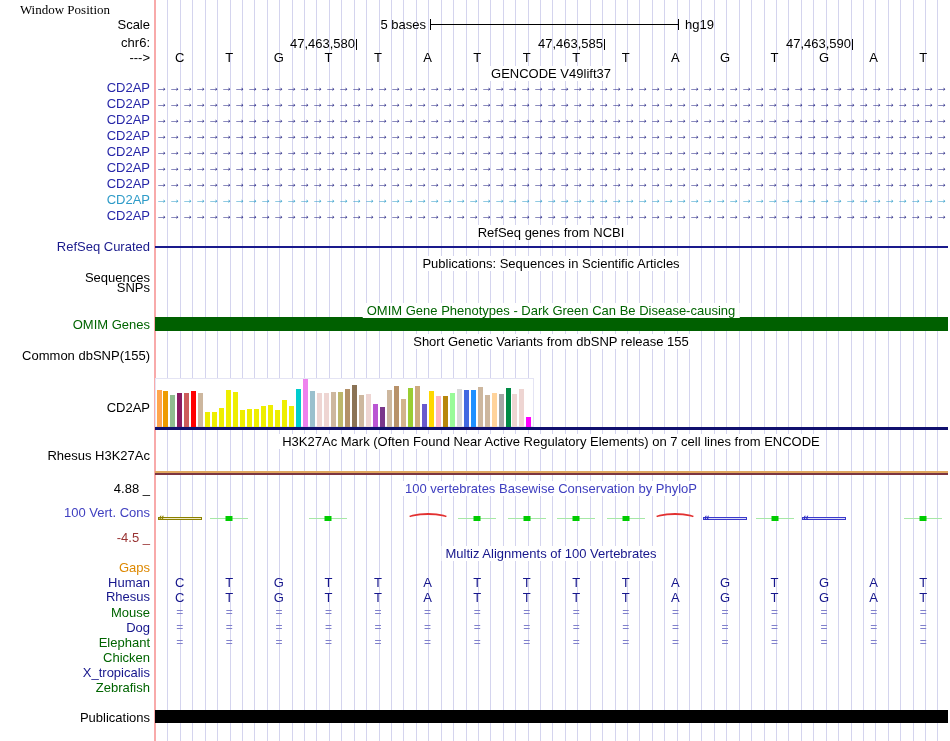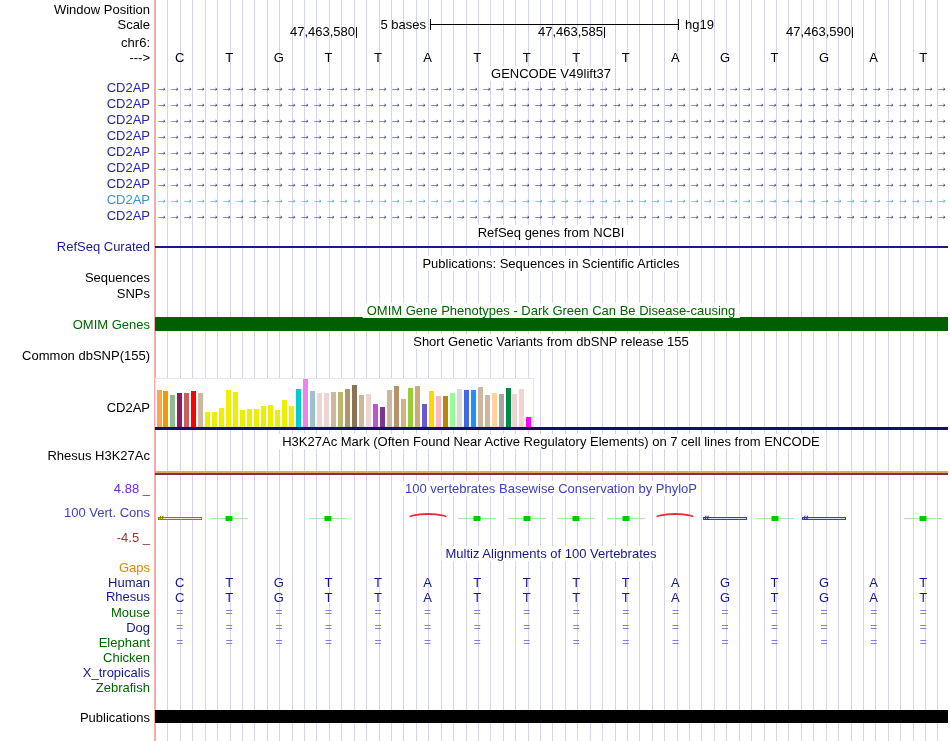--- a/index.html
+++ b/index.html
@@ -8,21 +8,21 @@
   .grid{position:absolute;top:0;height:741px;z-index:0;
         background:repeating-linear-gradient(90deg,#D4D4EE 0 1px,transparent 1px 12.42px);}
   .cursorline{position:absolute;top:0;height:741px;width:2px;background:#F8AAAA;z-index:1;}
   .lbl{position:absolute;right:800px;white-space:nowrap;text-align:right;line-height:15px;z-index:4;}
   .ctitle{position:absolute;left:551px;transform:translateX(-50%);white-space:nowrap;
           background:#fff;padding:0 4px;line-height:15px;z-index:3;}
   .generow{position:absolute;left:156px;width:792px;height:16px;overflow:hidden;white-space:nowrap;
            line-height:15px;font-size:12px;letter-spacing:1px;z-index:2;}
   .baseglyph{position:absolute;transform:translateX(-50%);line-height:15px;z-index:2;}
   .hline{position:absolute;left:155px;width:793px;z-index:2;}
-  .coord{position:absolute;top:24px;white-space:nowrap;z-index:2;margin-left:12px;}
+  .coord{position:absolute;top:36px;white-space:nowrap;z-index:2;margin-left:12px;}
   .coord .tick{display:inline-block;width:1px;height:11px;background:#000;vertical-align:-2px;margin-left:1px;}
   .scalebar{position:absolute;left:430px;top:19px;width:247px;height:11px;
             border-left:1px solid #000;border-right:1px solid #000;z-index:2;}
   .scalebar div{position:absolute;left:0;right:0;top:5px;border-top:1px solid #000;}
   .gtexbox{position:absolute;left:155px;top:378px;width:379px;height:49px;background:#fff;
            border:1px solid #E4E4F4;box-sizing:border-box;z-index:1;}
   .bar{position:absolute;z-index:2;}
   .mk{position:absolute;z-index:2;}
   .mk-green .ln{position:absolute;left:0;right:0;top:3px;height:1px;background:#A6E8A6;}
   .mk-green .dot{position:absolute;left:50%;transform:translateX(-50%);top:1px;width:7px;height:5px;background:#00CC00;}
@@ -35,21 +35,21 @@
   .mk-blue .ch{color:#2A2AC0;}
   .mk-olive .ch{color:#8B8000;}
 </style>
 </head>
 <body>
 
 <div id="page">
   <div class="grid" style="left:155px;width:793px;"></div>
   <div class="cursorline" style="left:154px;"></div>
 
-  <div class="lbl" style="top:2px;right:800px;">Window Position</div>
+  <div class="lbl" style="top:2px;right:840px;font-family:Liberation Serif, serif;">Window Position</div>
   <div class="lbl" style="top:17px;">Scale</div>
   <div class="lbl" style="top:35px;">chr6:</div>
   <div class="lbl" style="top:50px;">---&gt;</div>
 
 
   <div style="position:absolute;top:17px;left:380px;width:46px;text-align:right;z-index:2;">5 bases</div>
   <div class="scalebar">
       <div></div>
     </div>
   <div style="position:absolute;top:17px;left:685px;z-index:2;">hg19</div>
@@ -81,21 +81,21 @@
       <div style="position: absolute; right: 800px; top: 208px; text-align: right; color: rgb(38, 38, 168); line-height: 15px; z-index: 4;">CD2AP</div>
       <div class="generow" style="top: 208px; color: rgb(20, 20, 122);">→→→→→→→→→→→→→→→→→→→→→→→→→→→→→→→→→→→→→→→→→→→→→→→→→→→→→→→→→→→→→→→→</div>
     </div>
 
   <div class="ctitle" style="top:225px;">RefSeq genes from NCBI</div>
   <div class="lbl" style="top:239px;color:#1A1A8C;">RefSeq Curated</div>
   <div class="hline" style="top:246px;height:2px;background:#1A1A8C;"></div>
 
   <div class="ctitle" style="top:256px;">Publications: Sequences in Scientific Articles</div>
   <div class="lbl" style="top:270px;">Sequences</div>
-  <div class="lbl" style="top:286px;margin-left:40px;">SNPs</div>
+  <div class="lbl" style="top:280px;margin-left:40px;">SNPs</div>
 
   <div class="ctitle" style="top:303px;color:#006400;">OMIM Gene Phenotypes - Dark Green Can Be Disease-causing</div>
   <div class="lbl" style="top:317px;color:#006400;">OMIM Genes</div>
   <div class="hline" style="top:317px;height:14px;background:#006000;"></div>
 
   <div class="ctitle" style="top:334px;">Short Genetic Variants from dbSNP release 155</div>
   <div class="lbl" style="top:348px;">Common dbSNP(155)</div>
 
   <div class="lbl" style="top:400px;">CD2AP</div>
   <div class="gtexbox"></div>
@@ -156,21 +156,21 @@
       <div class="bar" style="left: 526.44px; top: 417px; width: 5px; height: 10px; background: rgb(255, 0, 255);"></div>
     </div>
   <div class="hline" style="top:427px;height:3px;background:#10106E;"></div>
 
   <div class="ctitle" style="top:434px;">H3K27Ac Mark (Often Found Near Active Regulatory Elements) on 7 cell lines from ENCODE</div>
   <div class="lbl" style="top:448px;">Rhesus H3K27Ac</div>
   <div class="hline" style="top:471px;height:2px;background:#E0A860;"></div>
   <div class="hline" style="top:473px;height:2px;background:#7C3540;"></div>
 
   <div class="ctitle" style="top:481px;color:#4040C0;">100 vertebrates Basewise Conservation by PhyloP</div>
-  <div class="lbl" style="top:481px;color:#6d28d9;">4.88 _</div>
+  <div class="lbl" style="top:481px;color:#000000;">4.88 _</div>
   <div class="lbl" style="top:505px;color:#4040C0;">100 Vert. Cons</div>
   <div class="lbl" style="top:530px;color:#993333;">-4.5 _</div>
   <div id="phylop-marks">
       <div class="mk mk-strip mk-olive" style="left: 157.781px; top: 515px;">
         <div class="st"></div>
         <div class="ch">‹‹</div>
       </div>
       <div class="mk mk-green" style="left: 210.344px; top: 515px; width: 38px; height: 7px;">
         <div class="ln"></div>
         <div class="dot"></div>

